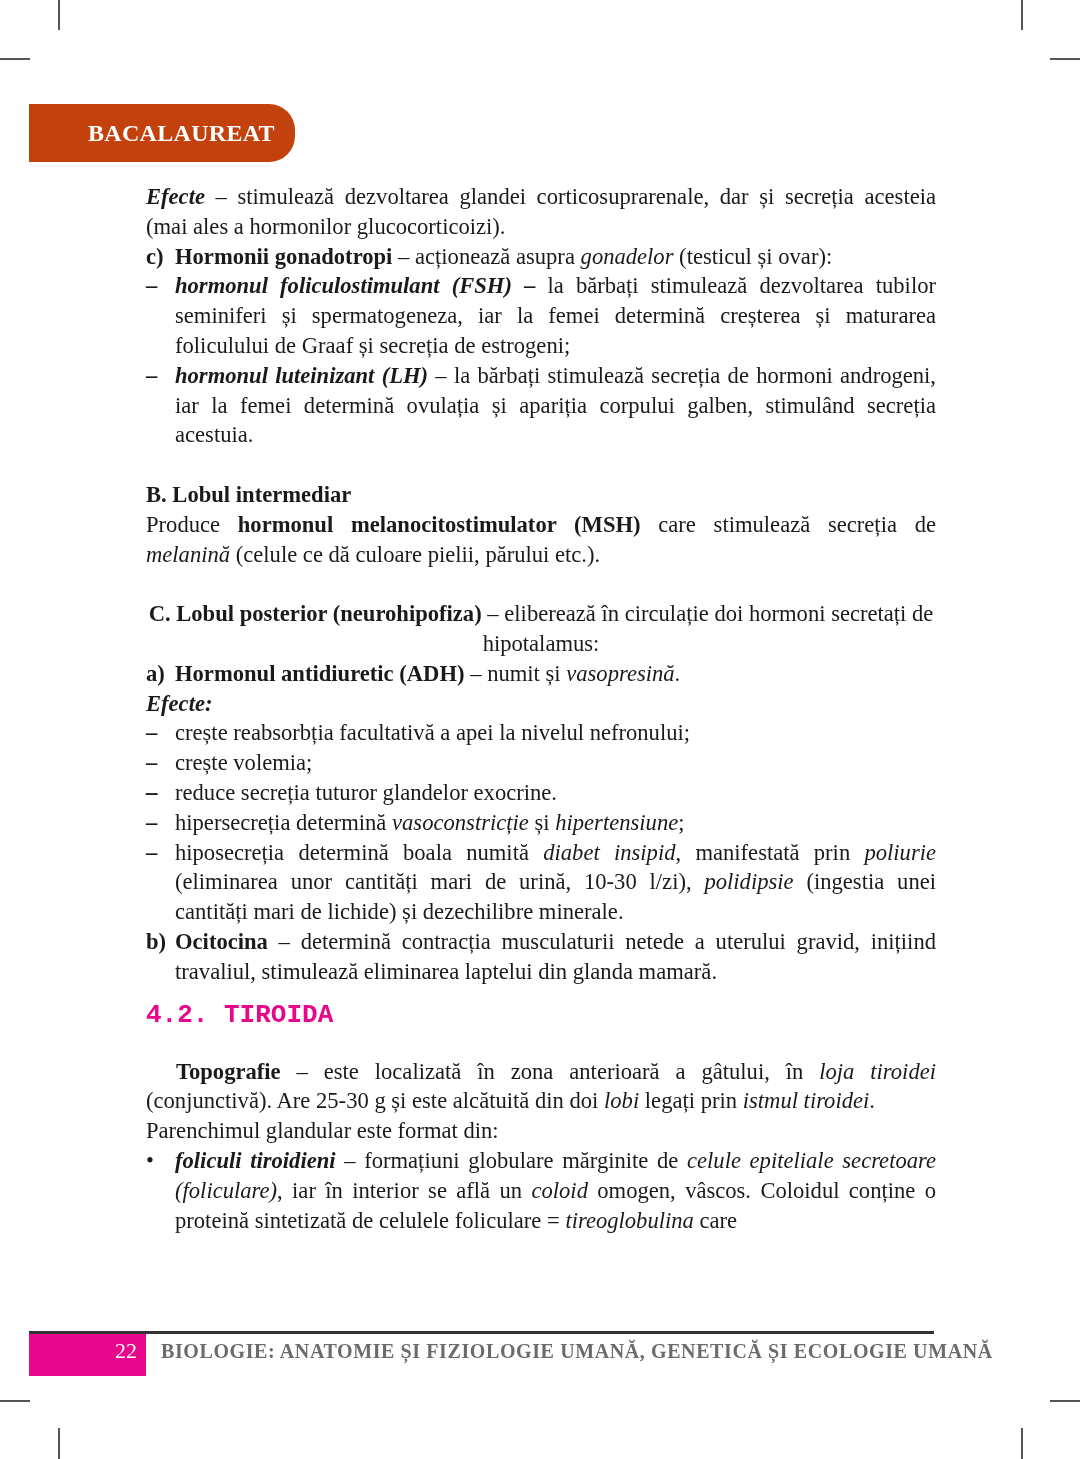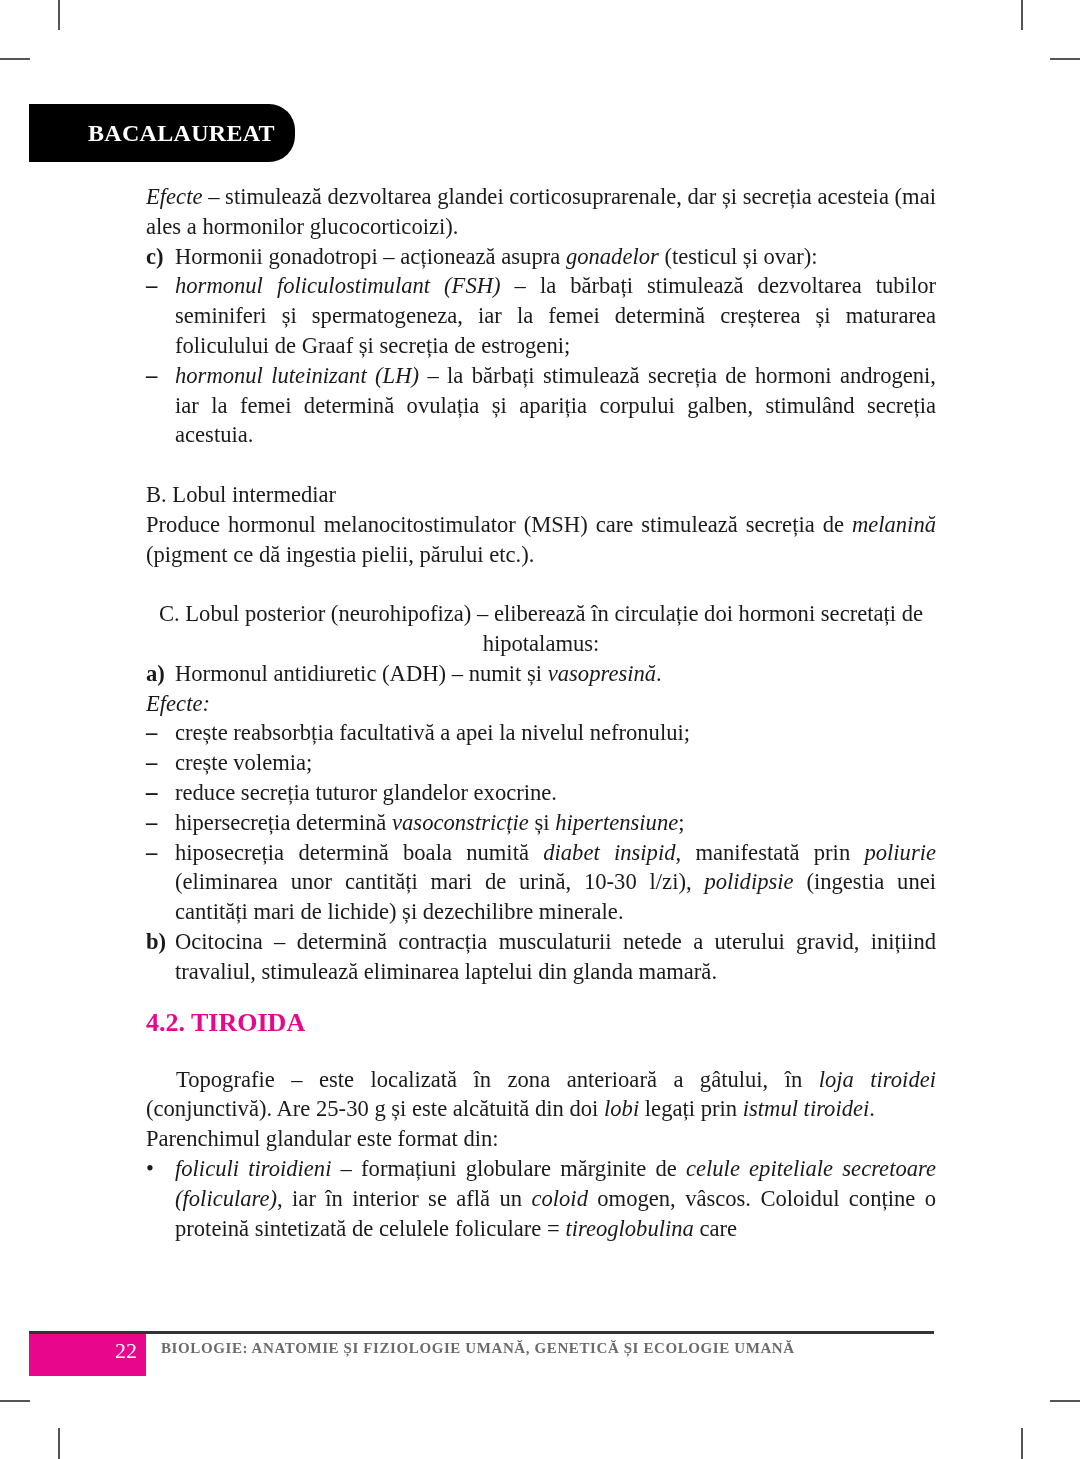--- a/index.html
+++ b/index.html
@@ -1,38 +1,38 @@
 <!DOCTYPE html>
 <html><head>
 <meta charset="utf-8">
 <style>
   html, body { margin:0; padding:0; background:#ffffff; }
   body { width:1080px; height:1459px; position:relative; overflow:hidden;
          font-family:"Liberation Serif", "DejaVu Serif", serif; color:#1a1a1a; }
   .crop { position:absolute; background:#555; }
   .tab { position:absolute; left:29px; top:104px; width:266px; height:58px;
-         background:#000000; border-radius:0 26px 26px 0; }
+         background:#c2410c; border-radius:0 26px 26px 0; }
   .tab span { position:absolute; left:59px; top:16px; color:#fff; font-weight:bold;
               font-size:24px; letter-spacing:0.3px; }
   .content { position:absolute; left:146px; top:182px; width:790px;
              font-size:22.6px; line-height:29.8px; }
   .p { margin:0; text-align:justify; }
   .item { position:relative; padding-left:29px; text-align:justify; margin:0; }
   .item .mk { position:absolute; left:0; top:0; }
   .item .mkb { position:absolute; left:0; top:0; font-weight:bold; }
   .gap { height:29.8px; }
-  .h2 { color:#e8078c; font-weight:bold; font-size:26px; margin:16px 0 0 0; line-height:40px; }
+  .h2 { color:#e8078c; font-weight:bold; font-size:26px; margin:8px 0 0 0; line-height:40px;font-family:Liberation Mono, monospace; }
   .indent { text-indent:30px; }
-  b { font-weight:normal; }
+  b { font-weight:bold; }
   i { font-style:italic; }
   .footer-line { position:absolute; left:29px; top:1331px; width:905px; height:3px; background:#333; }
   .footer-num { position:absolute; left:29px; top:1334px; width:117px; height:42px; background:#e8078c; }
   .footer-num span { position:absolute; right:9px; top:4px; color:#fff; font-size:22px; }
   .footer-title { position:absolute; left:161px; top:1340px; color:#6b6b6b; font-weight:bold;
-                  font-size:15px; letter-spacing:0.6px; }
+                  font-size:20px; letter-spacing:0.6px; }
 </style>
 </head>
 <body>
 
 <div class="crop" style="left:58px;top:0;width:2px;height:30px;"></div>
 <div class="crop" style="left:0;top:58px;width:30px;height:2px;"></div>
 <div class="crop" style="left:1021px;top:0;width:2px;height:30px;"></div>
 <div class="crop" style="left:1050px;top:58px;width:30px;height:2px;"></div>
 <div class="crop" style="left:0;top:1400px;width:30px;height:2px;"></div>
 <div class="crop" style="left:58px;top:1428px;width:2px;height:31px;"></div>
@@ -48,21 +48,21 @@
 
   <p class="item"><span class="mkb">c)</span><b>Hormonii gonadotropi</b><span> – acționează asupra </span><i>gonadelor</i><span> (testicul și ovar):</span></p>
 
   <p class="item"><span class="mkb">–</span><b><i>hormonul foliculostimulant (FSH)</i></b><b> – </b><span>la bărbați stimulează dezvoltarea tubilor seminiferi și spermatogeneza, iar la femei determină creșterea și maturarea foliculului de Graaf și secreția de estrogeni;</span></p>
 
   <p class="item"><span class="mkb">–</span><b><i>hormonul luteinizant (LH)</i></b><span> – la bărbați stimulează secreția de hormoni androgeni, iar la femei determină ovulația și apariția corpului galben, stimulând secreția acestuia.</span></p>
 
   <div class="gap"></div>
 
   <p class="p"><b>B. Lobul intermediar</b></p>
-  <p class="p"><span>Produce </span><b>hormonul melanocitostimulator (MSH)</b><span> care stimulează secreția de </span><i>melanină</i><span> (pigment ce dă ingestia pielii, părului etc.).</span></p>
+  <p class="p"><span>Produce </span><b>hormonul melanocitostimulator (MSH)</b><span> care stimulează secreția de </span><i>melanină</i><span> (celule ce dă culoare pielii, părului etc.).</span></p>
 
   <div class="gap"></div>
 
   <p class="p" style="text-align:center;"><b>C. Lobul posterior (neurohipofiza)</b><span> – eliberează în circulație doi hormoni secretați de hipotalamus:</span></p>
   <p class="item"><span class="mkb">a)</span><b>Hormonul antidiuretic (ADH)</b><span> – numit și </span><i>vasopresină</i><span>.</span></p>
   <p class="p"><b><i>Efecte:</i></b></p>
   <p class="item"><span class="mkb">–</span><span>crește reabsorbția facultativă a apei la nivelul nefronului;</span></p>
   <p class="item"><span class="mkb">–</span><span>crește volemia;</span></p>
   <p class="item"><span class="mkb">–</span></p>
   <p class="item"><span class="mkb">–</span><span>reduce secreția tuturor glandelor exocrine.</span></p>

